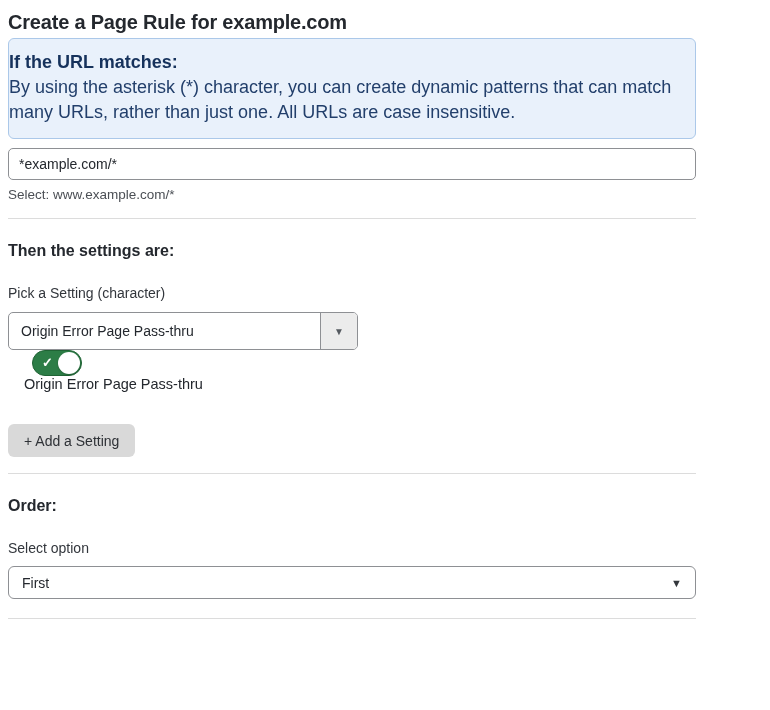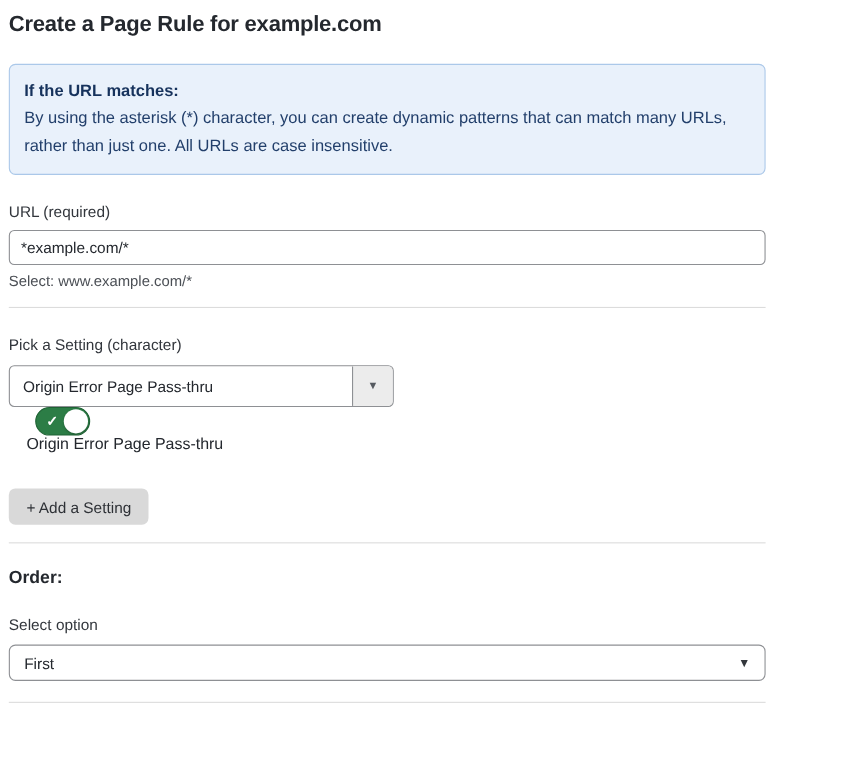--- a/index.html
+++ b/index.html
@@ -19,26 +19,26 @@
   .page-title {
     font-size: 20px;
     font-weight: 700;
     color: #24282e;
     margin: 0;
     padding-top: 8px;
     line-height: 28px;
     letter-spacing: -0.2px;
   }
   .info-box {
-    margin-top: 22px;
+    margin-top: 2px;
     background: #e9f1fb;
     border: 1px solid #abc8e9;
     border-radius: 6px;
-    padding: 11px 13px 13px;
-    font-size: 15px;
+    padding: 11px 0 13px;
+    font-size: 18px;
     line-height: 25px;
     color: #223f6b;
   }
   .info-box .info-heading {
     font-weight: 700;
     color: #16325c;
   }
   .info-box a {
     color: #2a62d9;
     text-decoration: underline;
@@ -207,26 +207,26 @@
 
 <div class="page">
 
   <h1 class="page-title">Create a Page Rule for example.com</h1>
 
   <div class="info-box">
     <div class="info-heading">If the URL matches:</div>
     <div class="info-body">By using the asterisk (*) character, you can create dynamic patterns that can match many URLs, rather than just one. All URLs are case insensitive.</div>
   </div>
 
-  <div class="field-label">URL (required)</div>
   <input class="text-input" type="text" value="*example.com/*" style="">
   <div class="helper-text">Select: www.example.com/*</div>
 
   <hr class="divider">
 
+  <div class="section-heading">Then the settings are:</div>
 
   <div class="field-label">Pick a Setting (character)</div>
 
   <div class="setting-row">
     <div class="custom-select">
       <div class="select-value">Origin Error Page Pass-thru</div>
       <div class="select-arrow-seg">
         <span>▼</span>
       </div>
     </div>

